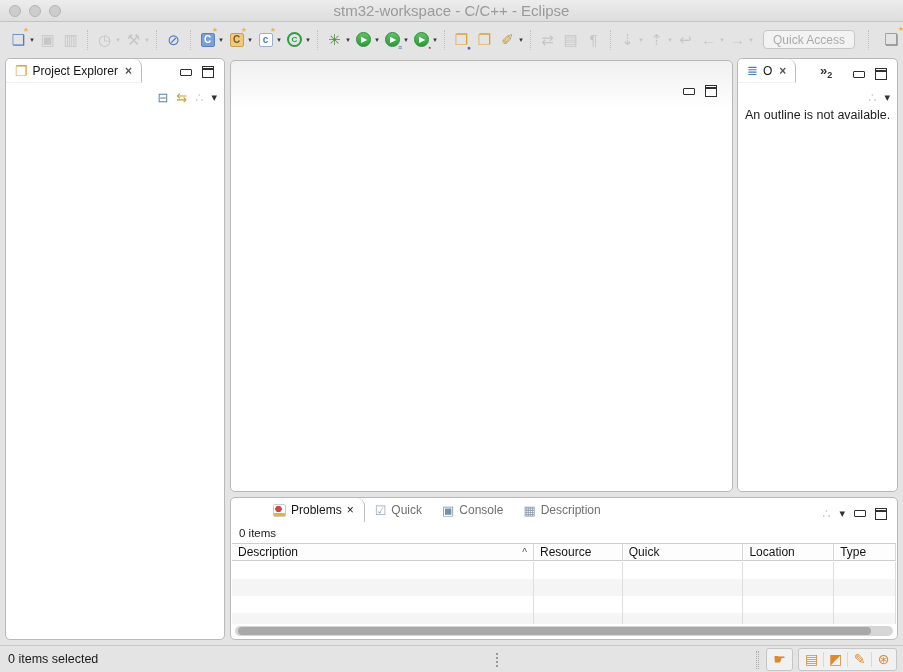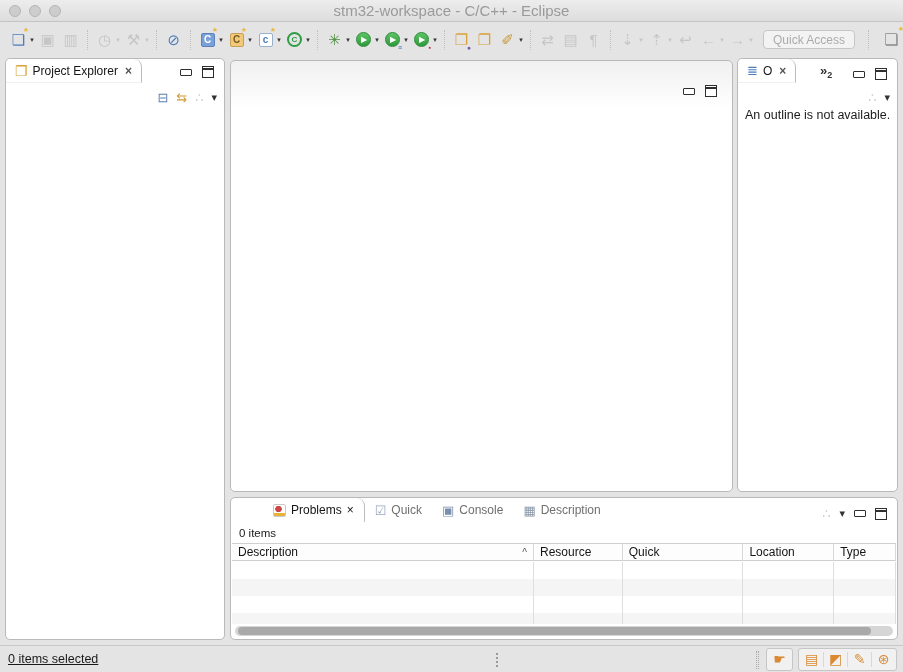--- a/index.html
+++ b/index.html
@@ -76,21 +76,21 @@
   .sortg{font-size:10px;color:#555;}
   .tbl-body{position:absolute;left:1px;right:1px;top:64px;bottom:15px;overflow:hidden;}
   .trow{display:flex;height:17px;}
   .trow.alt{background:#f5f5f5;}
   .trow .cell{border-right:1px solid #dedede;height:100%;}
   .hscroll{position:absolute;left:4px;right:4px;bottom:3px;height:10px;background:#d6d6d6;border-radius:5px;}
   .hthumb{position:absolute;left:3px;top:1px;width:633px;height:8px;background:#a9a9a9;border-radius:4px;}
   
   .statusbar{position:absolute;left:0;right:0;top:645px;height:27px;background:#e4e4e4;
     border-top:1px solid #c9c9c9;display:flex;align-items:center;}
-  .sb-left{margin-left:8px;font-size:12.5px;color:#1a1a1a;text-decoration:underline;}
+  .sb-left{margin-left:8px;font-size:12.5px;color:#1a1a1a;}
   .sb-grip{position:absolute;left:496px;top:7px;width:2px;height:2px;background:#9a9a9a;
     box-shadow:0 4px 0 #9a9a9a,0 8px 0 #9a9a9a,0 12px 0 #9a9a9a;}
   .sb-right{position:absolute;right:6px;top:2px;display:flex;align-items:center;gap:5px;}
   .sb-handle{width:3px;height:18px;border-left:1px dotted #aaa;border-right:1px dotted #aaa;margin-right:2px;}
   .sb-box{display:flex;align-items:center;border:1px solid #c6c6c6;background:#f1f1f1;border-radius:3px;height:23px;padding:0 1px;}
   .sb-ic{width:23px;text-align:center;font-size:14px;color:#d98a33;line-height:23px;}
   .sb-div{width:1px;height:15px;background:#d8d8d8;}
 </style>
 </head>
 <body>

